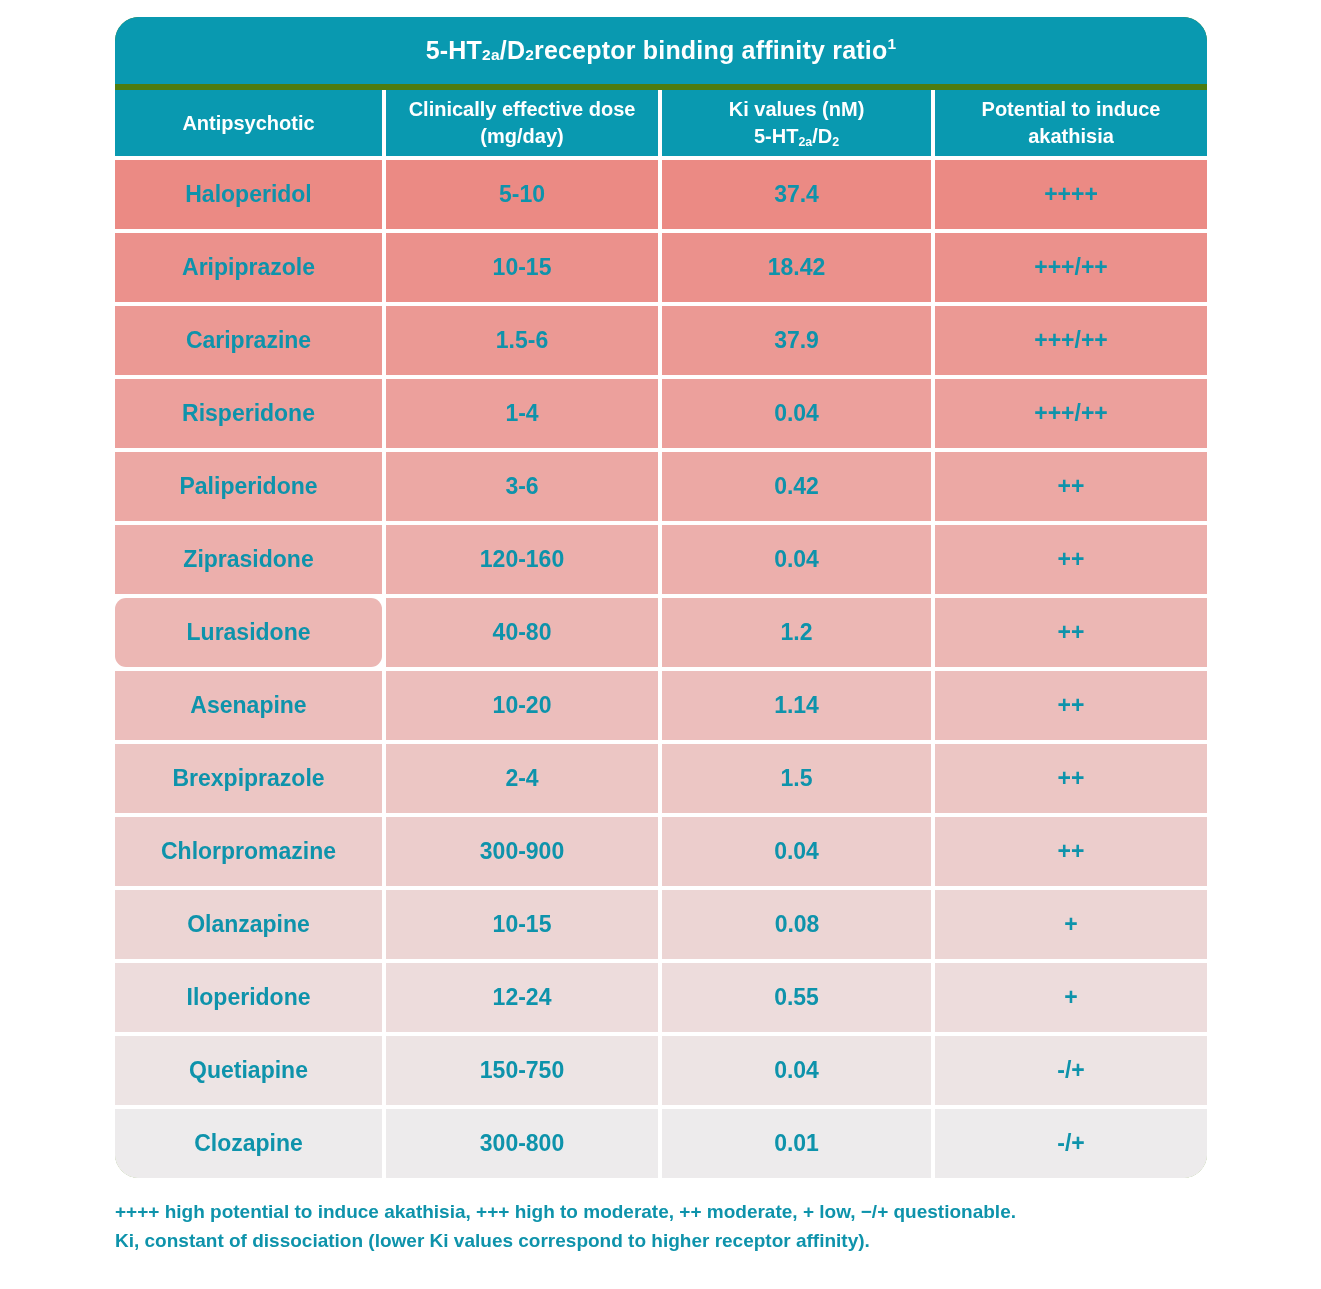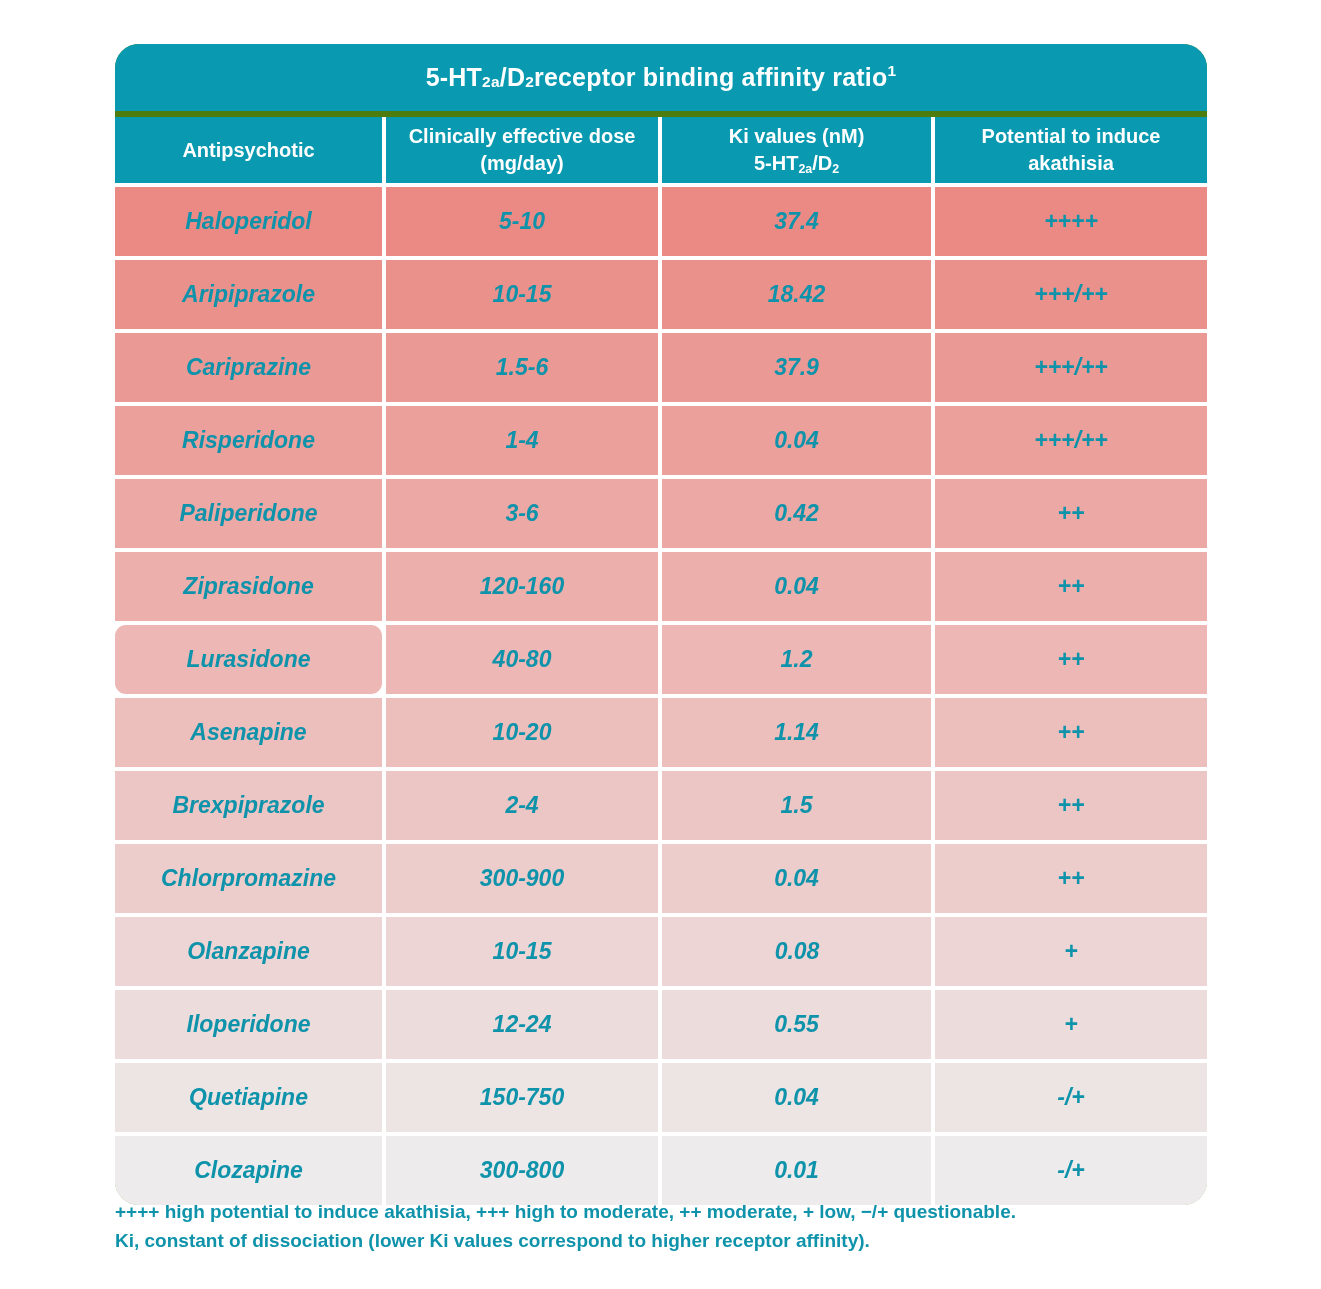--- a/index.html
+++ b/index.html
@@ -11,21 +11,21 @@
   .page {
     position: relative;
     width: 1321px;
     height: 1289px;
     background: #ffffff;
     overflow: hidden;
   }
   .table-card {
     position: absolute;
     left: 115px;
-    top: 44px;
+    top: 17px;
     width: 1092px;
     border-radius: 24px;
     overflow: hidden;
     background: #4d7c0f;
   }
   .title-band {
     background: #0999B0;
     color: #ffffff;
     height: 67px;
     display: flex;
@@ -55,21 +55,20 @@
     justify-content: center;
     text-align: center;
     padding: 6px 8px;
   }
   .tbody {
     display: flex;
     flex-direction: column;
     gap: 4px;
     padding-top: 4px;
     background: #ffffff;
-    font-style: italic;
   }
   .row {
     display: grid;
     grid-template-columns: 270fr 275fr 272fr 275fr;
     gap: 4px;
   }
   .cell {
     min-height: 69px;
     display: flex;
     align-items: center;

